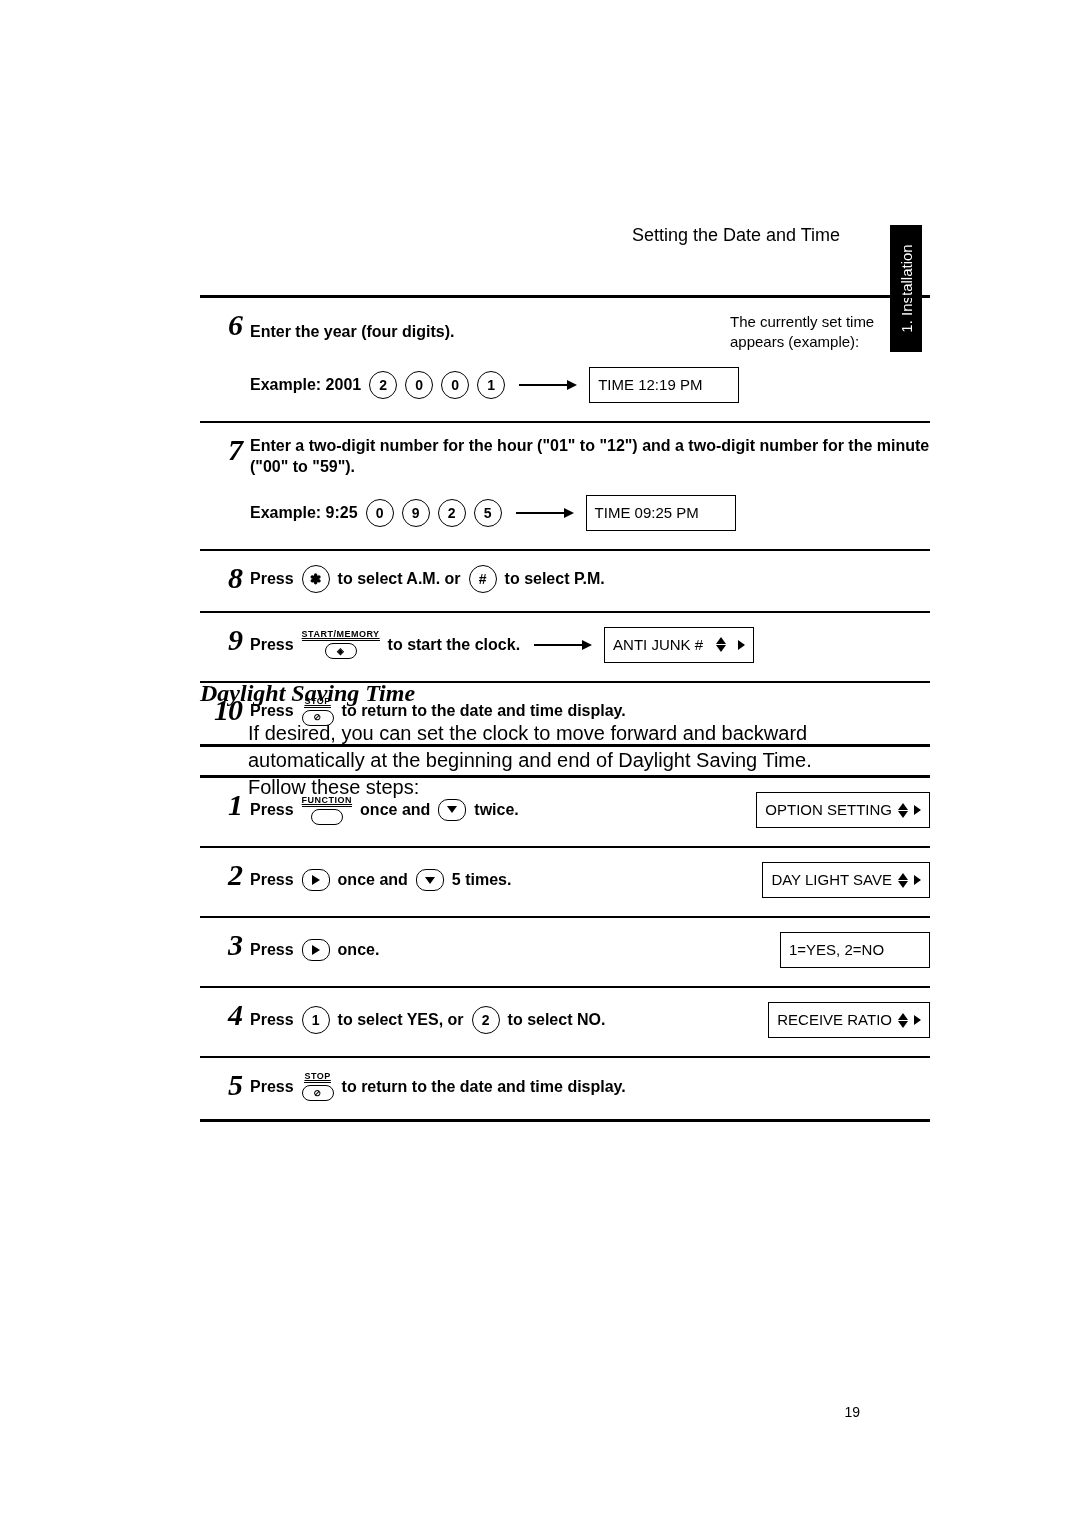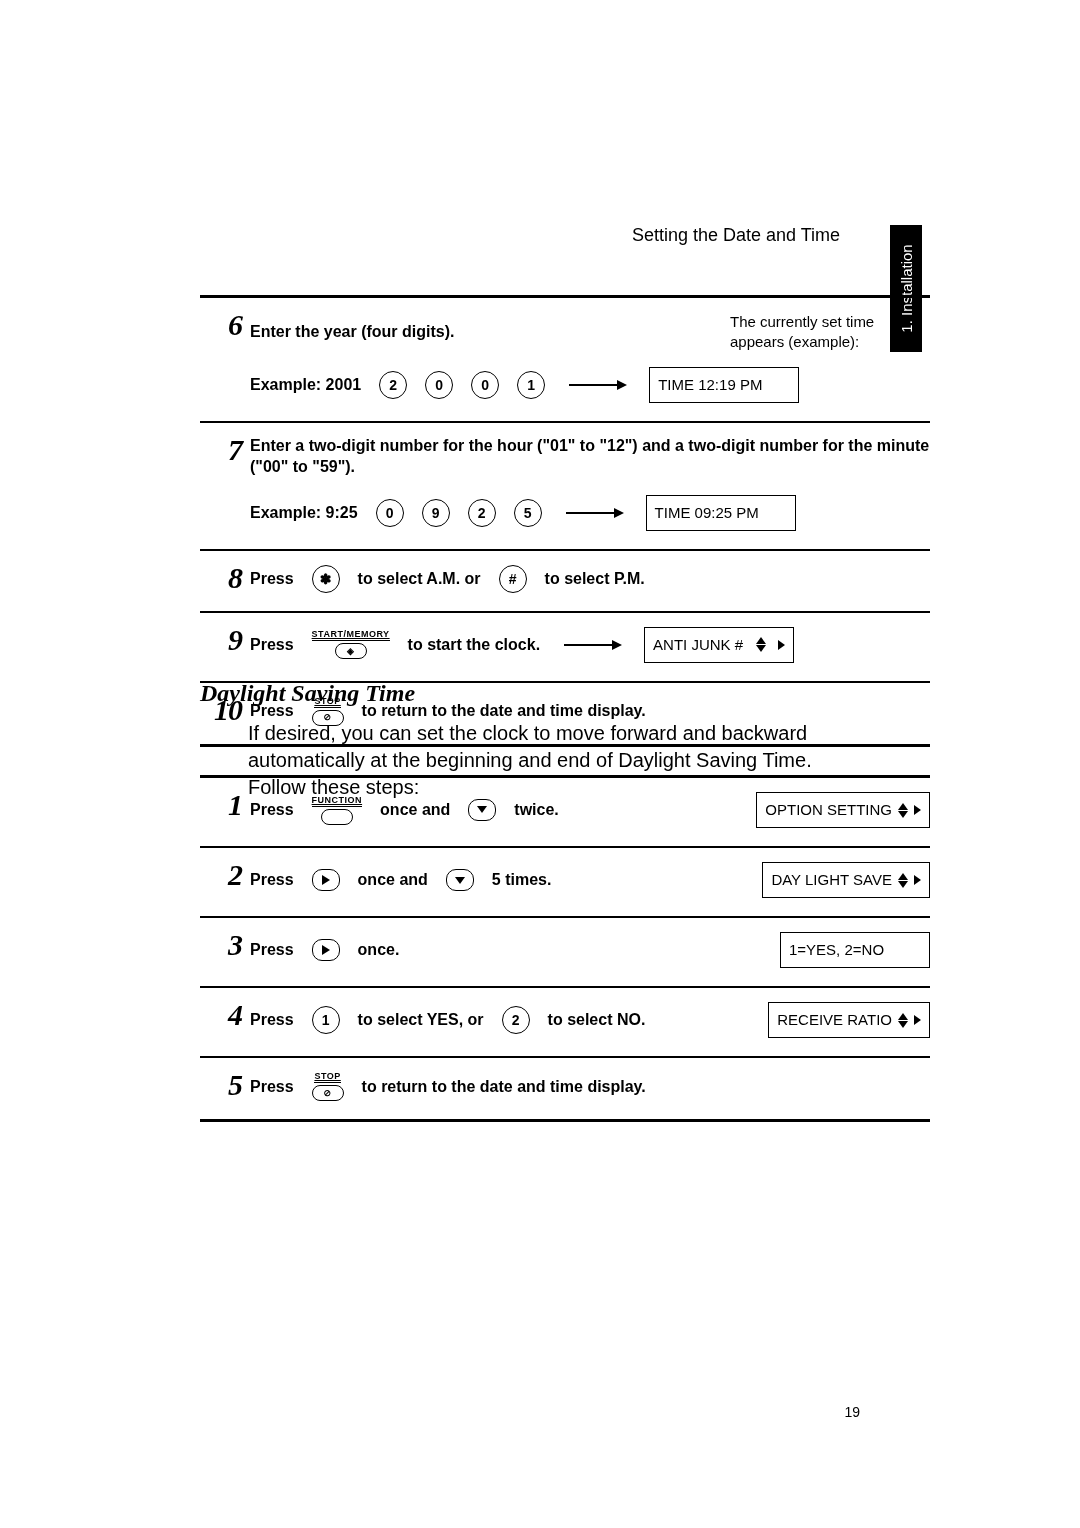--- a/index.html
+++ b/index.html
@@ -15,21 +15,21 @@
   .steps{position:absolute;left:200px;top:295px;width:730px;}
   .steps2{position:absolute;left:200px;top:775px;width:730px;}
   .step{border-top:2px solid #000;padding:12px 0 16px 0;display:flex;}
   .steps .step:first-child{border-top:3px solid #000;}
   .steps2 .step:first-child{border-top:3px solid #000;}
   .step:last-child{border-bottom:3px solid #000;}
   .num{width:42px;flex:0 0 42px;font:italic 700 30px/1 Georgia,serif;
        text-align:right;padding-right:8px;letter-spacing:-1px;}
   .body{flex:1;font-size:16px;}
   .bold{font-weight:700;}
-  .line{display:flex;align-items:center;flex-wrap:wrap;gap:18px;margin:2px 0;}
+  .line{display:flex;align-items:center;flex-wrap:wrap;gap:8px;margin:2px 0;}
   .kbtn{display:inline-flex;align-items:center;justify-content:center;
         width:26px;height:26px;border:1.6px solid #000;border-radius:50%;
         font:700 14px/1 Arial;}
   .func-btn{display:inline-flex;flex-direction:column;align-items:center;
             font:700 9px/1 Arial;letter-spacing:0.5px;}
   .func-btn .cap{border-bottom:1.4px solid #000;padding-bottom:1px;text-decoration:underline;}
   .func-btn .oval{width:30px;height:14px;border:1.6px solid #000;
                   border-radius:8px;margin-top:2px;display:flex;
                   align-items:center;justify-content:center;font-size:9px;}
   .arrow-long{width:56px;height:2px;background:#000;position:relative;

